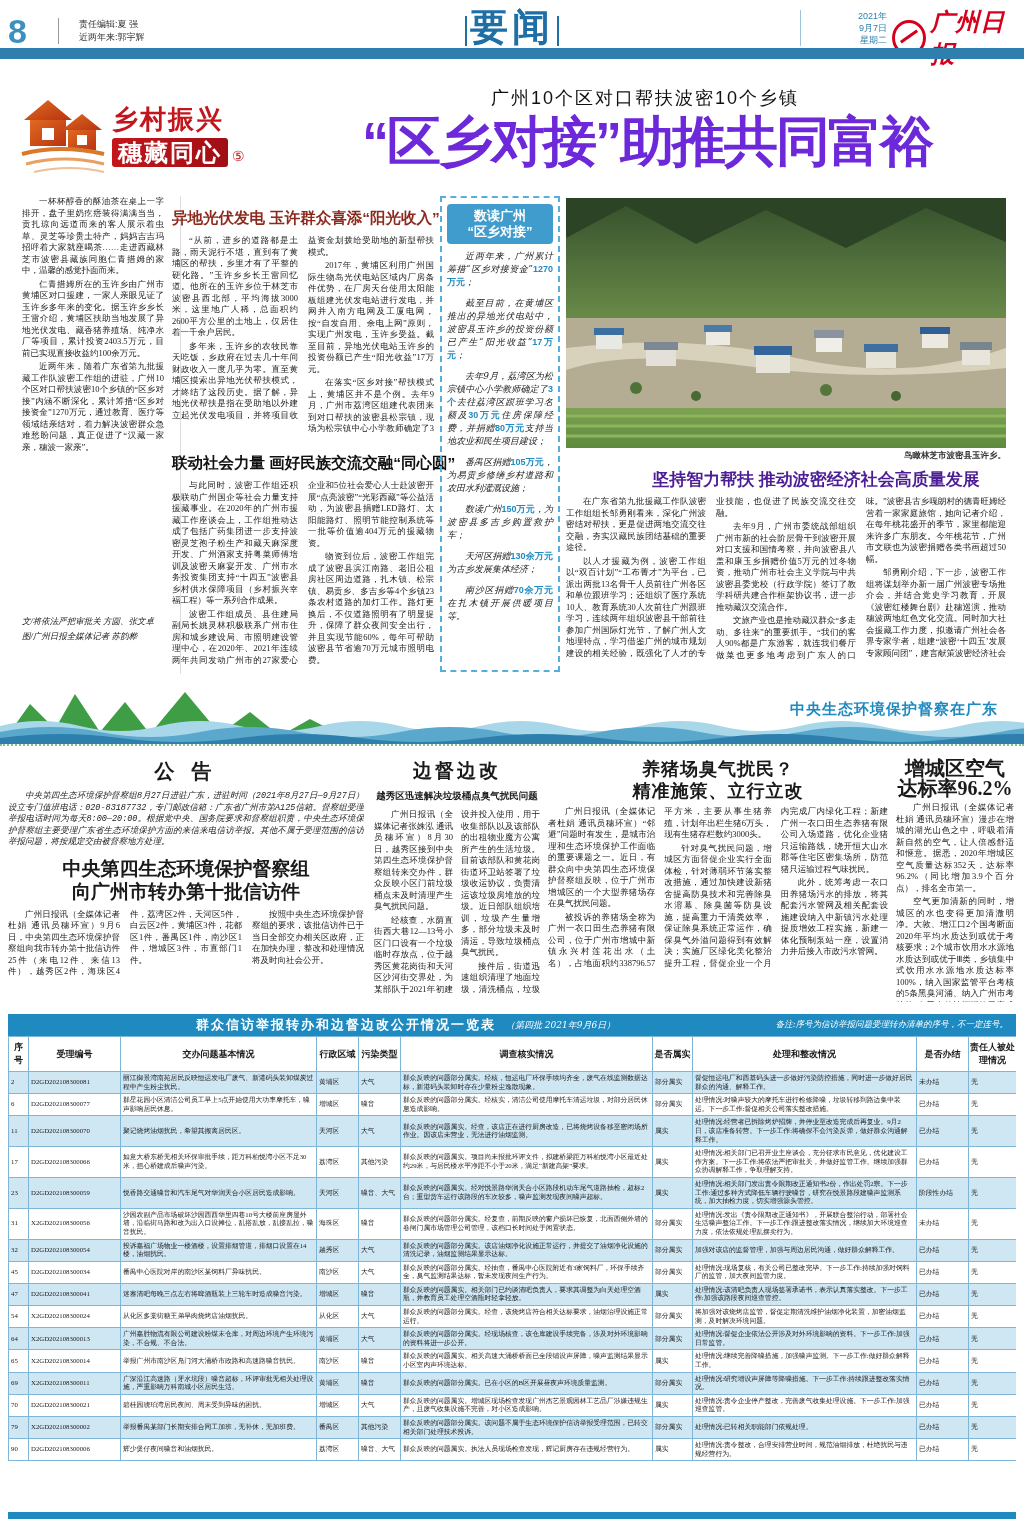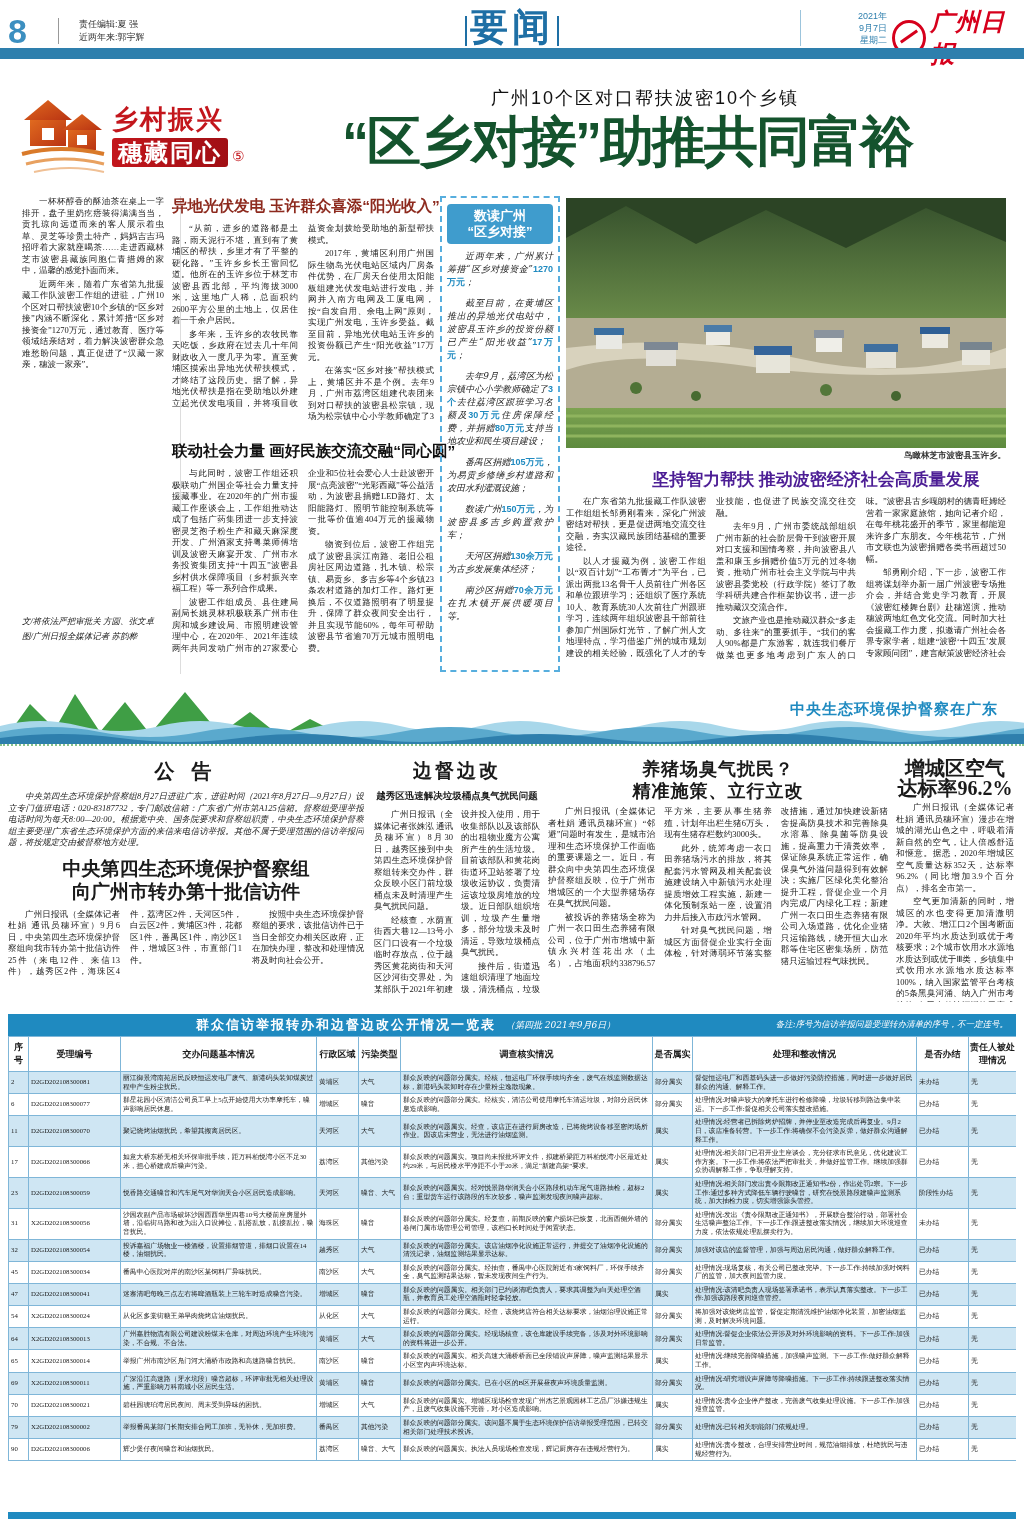--- a/index.html
+++ b/index.html
@@ -23,27 +23,27 @@
   .mast-circle:after{content:"";position:absolute;left:4px;top:12px;width:20px;height:3px;background:#d6001c;transform:rotate(-35deg)}
   .mast-text{font:italic bold 24px "Liberation Serif",serif;letter-spacing:1px}
   .blue-bar{left:0;top:48px;width:1024px;height:11px;background:#2e7fad}
   
   .badge{left:20px;top:88px;width:250px;height:94px;display:flex;align-items:center;gap:6px}
   .badge-txt1{font:bold 26px "Liberation Sans",sans-serif;color:#c3161c;letter-spacing:2px}
   .badge-txt2{font:bold 24px "Liberation Sans",sans-serif;color:#fff;background:linear-gradient(90deg,#c3161c,#a00f14);
               padding:1px 6px;border-radius:3px;letter-spacing:2px}
   .badge-num{font:14px "Liberation Sans",sans-serif;color:#c3161c}
   .overline{left:280px;top:86px;width:730px;text-align:center;font:18px "Liberation Sans",sans-serif;color:#111;letter-spacing:2px}
-  .mainline{left:255px;top:106px;width:744px;text-align:center;
-            font:900 54px "Liberation Sans",sans-serif;color:#14532d;letter-spacing:-2px;white-space:nowrap}
+  .mainline{left:275px;top:106px;width:744px;text-align:center;
+            font:900 54px "Liberation Sans",sans-serif;color:#6d28d9;letter-spacing:-2px;white-space:nowrap}
   
   .bodytxt p{margin:0 0 2px;text-indent:2em;font-size:8.5px;line-height:11.5px;text-align:justify}
   .leadcol{left:22px;top:196px;width:142px;height:478px;overflow:hidden;border-right:1px solid #ddd;padding-right:16px}
   .byline{font:italic 8.5px "Liberation Serif",serif;margin-top:4px;text-align:left;line-height:11px}
-  .mid{left:172px;top:196px;width:262px}
+  .mid{left:172px;top:208px;width:262px}
   .art-h1{font:bold 15.5px "Liberation Sans",sans-serif;color:#8d2a1e;text-align:center;margin:0 0 6px;white-space:nowrap}
   .art-h2{font:bold 15.5px "Liberation Sans",sans-serif;color:#111;text-align:center;margin:10px 0 6px;white-space:nowrap}
   .cols2{column-count:2;column-gap:10px;height:208px;overflow:hidden}
   .cols2b{column-count:2;column-gap:10px;height:206px;overflow:hidden}
   .cols3{column-count:3;column-gap:10px;height:168px;overflow:hidden}
   
   .databox{left:440px;top:196px;width:120px;height:476px;border:2px dashed #57aede;padding:6px 5px;box-sizing:border-box;overflow:hidden}
   .dbx-title{background:#3f9ccd;color:#fff;border-radius:4px;text-align:center;
              font:bold 13px "Liberation Sans",sans-serif;padding:4px 2px;line-height:16px;margin-bottom:6px}
   .dbx-item{font:italic 9px "DejaVu Serif",serif;line-height:13px;text-align:justify;margin:0 0 8px;text-indent:2em}
@@ -52,21 +52,21 @@
   .photo{left:566px;top:198px;width:440px;height:250px;overflow:hidden}
   .caption{left:566px;top:450px;width:440px;text-align:right;font:bold 8.5px "Liberation Sans",sans-serif;color:#333}
   .art-h3{left:596px;top:468px;width:440px;text-align:center;font:bold 17px "Liberation Sans",sans-serif;color:#4c1d95;white-space:nowrap}
   .rightbody{left:566px;top:496px;width:440px}
   
   .band{left:0;top:684px;width:1024px;height:60px}
   .band-label{left:790px;top:700px;width:226px;font:bold 15px "Liberation Sans",sans-serif;color:#1f8ac0;letter-spacing:1px}
   .dotline{left:0;top:744px;width:1024px;border-top:2px dotted #86c28a}
   
   .mid-sec h3{font:bold 20px "Liberation Serif",serif;text-align:center;margin:0 0 6px;letter-spacing:6px}
-  .kai p{font-style:italic;font-family:Liberation Serif, serif}
+  .kai p{font-style:italic;font-family:Liberation Mono, monospace}
   .c1{left:8px;top:758px;width:356px;height:252px;overflow:hidden}
   .c1 .bodytxt p{font-size:8.5px}
   .transfer-h{font:bold 19px "Liberation Sans",sans-serif;text-align:center;line-height:23px;margin:8px 0 6px}
   .c1cols{column-count:3;column-gap:10px;height:104px;overflow:hidden}
   .c2{left:374px;top:758px;width:166px;height:252px;overflow:hidden}
   .c2 h3{letter-spacing:3px;font-size:19px}
   .c2 .sub{font:bold 9.5px "Liberation Sans",sans-serif;text-align:center;margin:0 0 6px}
   .c2cols{column-count:2;column-gap:8px;height:196px;overflow:hidden}
   .c3{left:548px;top:758px;width:340px;height:252px;overflow:hidden}
   .c3 h3{font-size:18px;letter-spacing:1px;line-height:22px;margin-bottom:4px}
@@ -139,20 +139,21 @@
     <div class="badge-txt1">乡村振兴</div>
     <div><span class="badge-txt2">穗藏同心</span>
     <span class="badge-num">⑤</span></div>
   </div>
 </div>
 <div class="abs overline">广州10个区对口帮扶波密10个乡镇</div>
 <div class="abs mainline">“区乡对接”助推共同富裕</div>
 
 <div class="abs leadcol bodytxt">
 <p>一杯杯醇香的酥油茶在桌上一字排开，盘子里奶疙瘩装得满满当当，贡扎琼向远道而来的客人展示着虫草、灵芝等珍贵土特产，妈妈吉吉玛招呼着大家就座喝茶……走进西藏林芝市波密县藏族同胞仁青措姆的家中，温馨的感觉扑面而来。</p>
+    <p>仁青措姆所在的玉许乡由广州市黄埔区对口援建，一家人亲眼见证了玉许乡多年来的变化。据玉许乡乡长王雷介绍，黄埔区扶助当地发展了异地光伏发电、藏香猪养殖场、纯净水厂等项目，累计投资2403.5万元，目前已实现直接收益约100余万元。</p>
     <p>近两年来，随着广东省第九批援藏工作队波密工作组的进驻，广州10个区对口帮扶波密10个乡镇的“区乡对接”内涵不断深化，累计筹措“区乡对接资金”1270万元，通过教育、医疗等领域结亲结对，着力解决波密群众急难愁盼问题，真正促进了“汉藏一家亲，穗波一家亲”。</p>
   </div>
 <div class="abs" style="left:22px;top:612px;width:142px">
   <div class="byline">文/将依法严把审批关 方圆、张文卓</div>
   <div class="byline">图/广州日报全媒体记者 苏韵桦</div>
 </div>
 
 <div class="abs mid">
   <h2 class="art-h1">异地光伏发电 玉许群众喜添“阳光收入”</h2>
   <div class="cols2 bodytxt">
@@ -276,22 +277,22 @@
 </div>
 
 <div class="abs c3 mid-sec">
   <h3>
     <div>养猪场臭气扰民？</div>
     <div>精准施策、立行立改</div>
   </h3>
   <div class="c3cols bodytxt">
       <p>广州日报讯（全媒体记者杜娟 通讯员穗环宣）“邻避”问题时有发生，是城市治理和生态环境保护工作面临的重要课题之一。近日，有群众向中央第四生态环境保护督察组反映，位于广州市增城区的一个大型养猪场存在臭气扰民问题。</p>
       <p>被投诉的养猪场全称为广州一衣口田生态养猪有限公司，位于广州市增城中新镇永兴村莲花出水（土名），占地面积约338796.57平方米，主要从事生猪养殖，计划年出栏生猪6万头，现有生猪存栏数约3000头。</p>
+      <p>针对臭气扰民问题，增城区方面督促企业实行全面体检，针对薄弱环节落实整改措施，通过加快建设新猪舍提高防臭技术和完善除臭水溶幕、除臭菌等防臭设施，提高重力干清粪效率，保证除臭系统正常运作，确保臭气外溢问题得到有效解决；实施厂区绿化美化整治提升工程，督促企业一个月内完成厂内绿化工程；新建广州一衣口田生态养猪有限公司入场道路，优化企业猪只运输路线，绕开恒大山水郡等住宅区密集场所，防范猪只运输过程气味扰民。</p>
       <p>此外，统筹考虑一衣口田养猪场污水的排放，将其配套污水管网及相关配套设施建设纳入中新镇污水处理提质增效工程实施，新建一体化预制泵站一座，设置消力井后接入市政污水管网。</p>
-      <p>针对臭气扰民问题，增城区方面督促企业实行全面体检，针对薄弱环节落实整改措施，通过加快建设新猪舍提高防臭技术和完善除臭水溶幕、除臭菌等防臭设施，提高重力干清粪效率，保证除臭系统正常运作，确保臭气外溢问题得到有效解决；实施厂区绿化美化整治提升工程，督促企业一个月内完成厂内绿化工程；新建广州一衣口田生态养猪有限公司入场道路，优化企业猪只运输路线，绕开恒大山水郡等住宅区密集场所，防范猪只运输过程气味扰民。</p>
     </div>
 </div>
 
 <div class="abs c4 mid-sec">
   <h3>
     <div>增城区空气</div>
     <div>达标率96.2%</div>
   </h3>
   <div class="bodytxt">
       <p>广州日报讯（全媒体记者杜娟 通讯员穗环宣）漫步在增城的湖光山色之中，呼吸着清新自然的空气，让人倍感舒适和惬意。据悉，2020年增城区空气质量达标352天，达标率96.2%（同比增加3.9个百分点），排名全市第一。</p>

